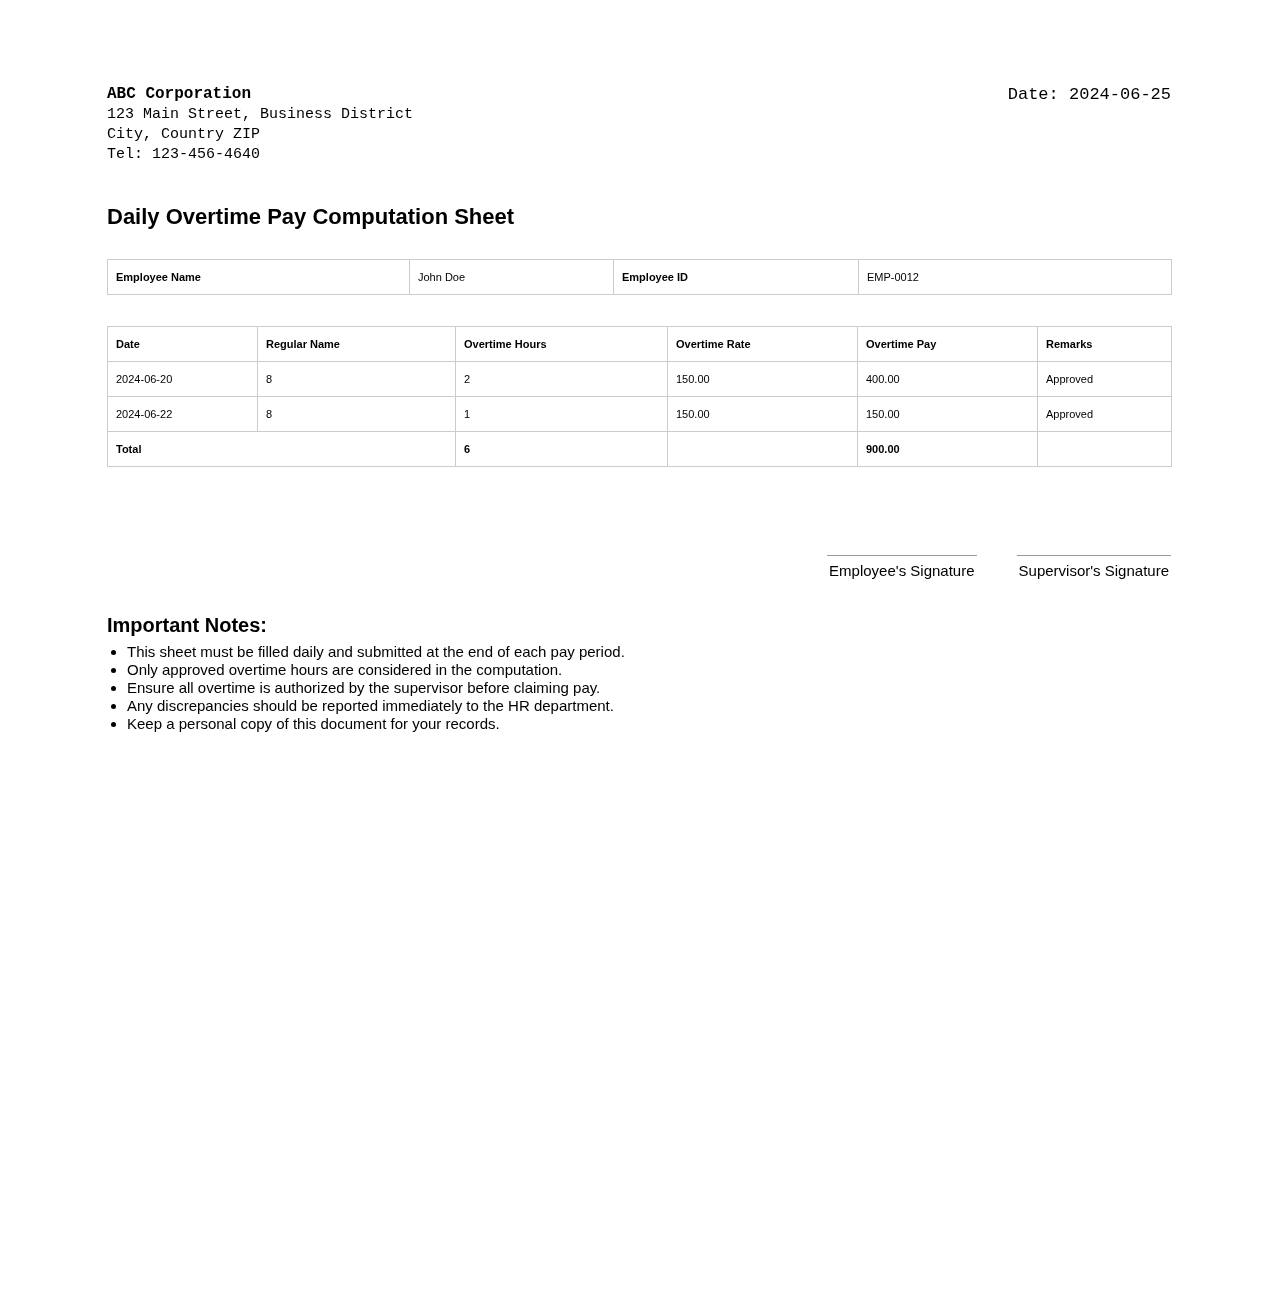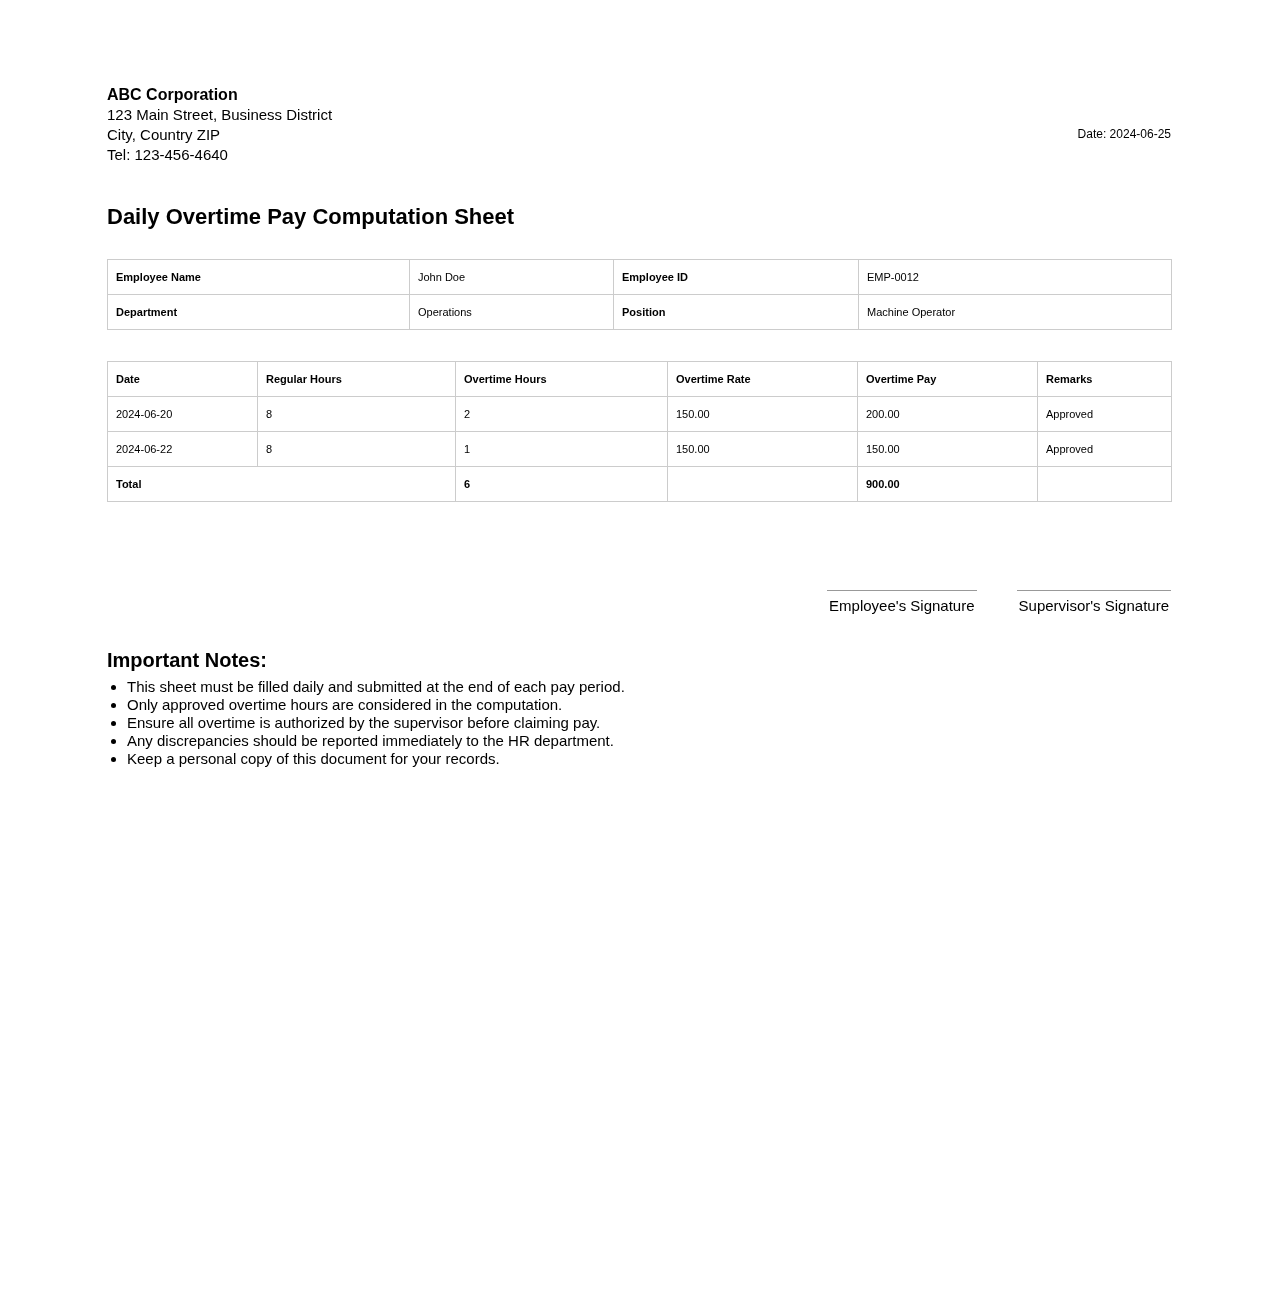--- a/index.html
+++ b/index.html
@@ -14,35 +14,35 @@
   .page {
     width: 1278px;
     height: 1300px;
     padding: 84px 107px 0 107px;
     overflow: hidden;
   }
   
   .header-row {
     display: flex;
     justify-content: space-between;
-    align-items: center;
+    align-items: flex-start;
+    font-family: Liberation Mono, monospace;
   }
   .company-name {
     font-size: 16px;
     font-weight: bold;
     line-height: 21px;
   }
   .company-line {
     font-size: 15px;
     line-height: 20px;
   }
   .doc-date {
-    font-size: 12px;
+    font-size: 17px;
     line-height: 21px;
-    margin-top: 19px;
   }
   
   .doc-title {
     margin-top: 39px;
     font-size: 22px;
     font-weight: bold;
     line-height: 26px;
   }
   
   table {
@@ -118,55 +118,49 @@
         <col style="width:245px">
         <col style="width:313px">
     </colgroup>
     <tbody>
       <tr>
         <td class="cell-label">Employee Name</td>
         <td>John Doe</td>
         <td class="cell-label">Employee ID</td>
         <td>EMP-0012</td>
       </tr>
-      <tr>
-        <td class="cell-label">Department</td>
-        <td>Operations</td>
-        <td class="cell-label">Position</td>
-        <td>Machine Operator</td>
-      </tr>
     </tbody>
   </table>
 
   <table class="ot-table">
     <colgroup>
       <col style="width:150px">
         <col style="width:198px">
         <col style="width:212px">
         <col style="width:190px">
         <col style="width:180px">
         <col style="width:134px">
     </colgroup>
     <thead>
       <tr>
         <th>Date</th>
-        <th>Regular Hours</th>
+        <th>Regular Name</th>
         <th>Overtime Hours</th>
         <th>Overtime Rate</th>
         <th>Overtime Pay</th>
         <th>Remarks</th>
       </tr>
     </thead>
     <tbody>
       <tr>
         <td>2024-06-20</td>
         <td>8</td>
         <td>2</td>
         <td>150.00</td>
-        <td>200.00</td>
+        <td>400.00</td>
         <td>Approved</td>
       </tr>
       <tr>
         <td>2024-06-22</td>
         <td>8</td>
         <td>1</td>
         <td>150.00</td>
         <td>150.00</td>
         <td>Approved</td>
       </tr>

